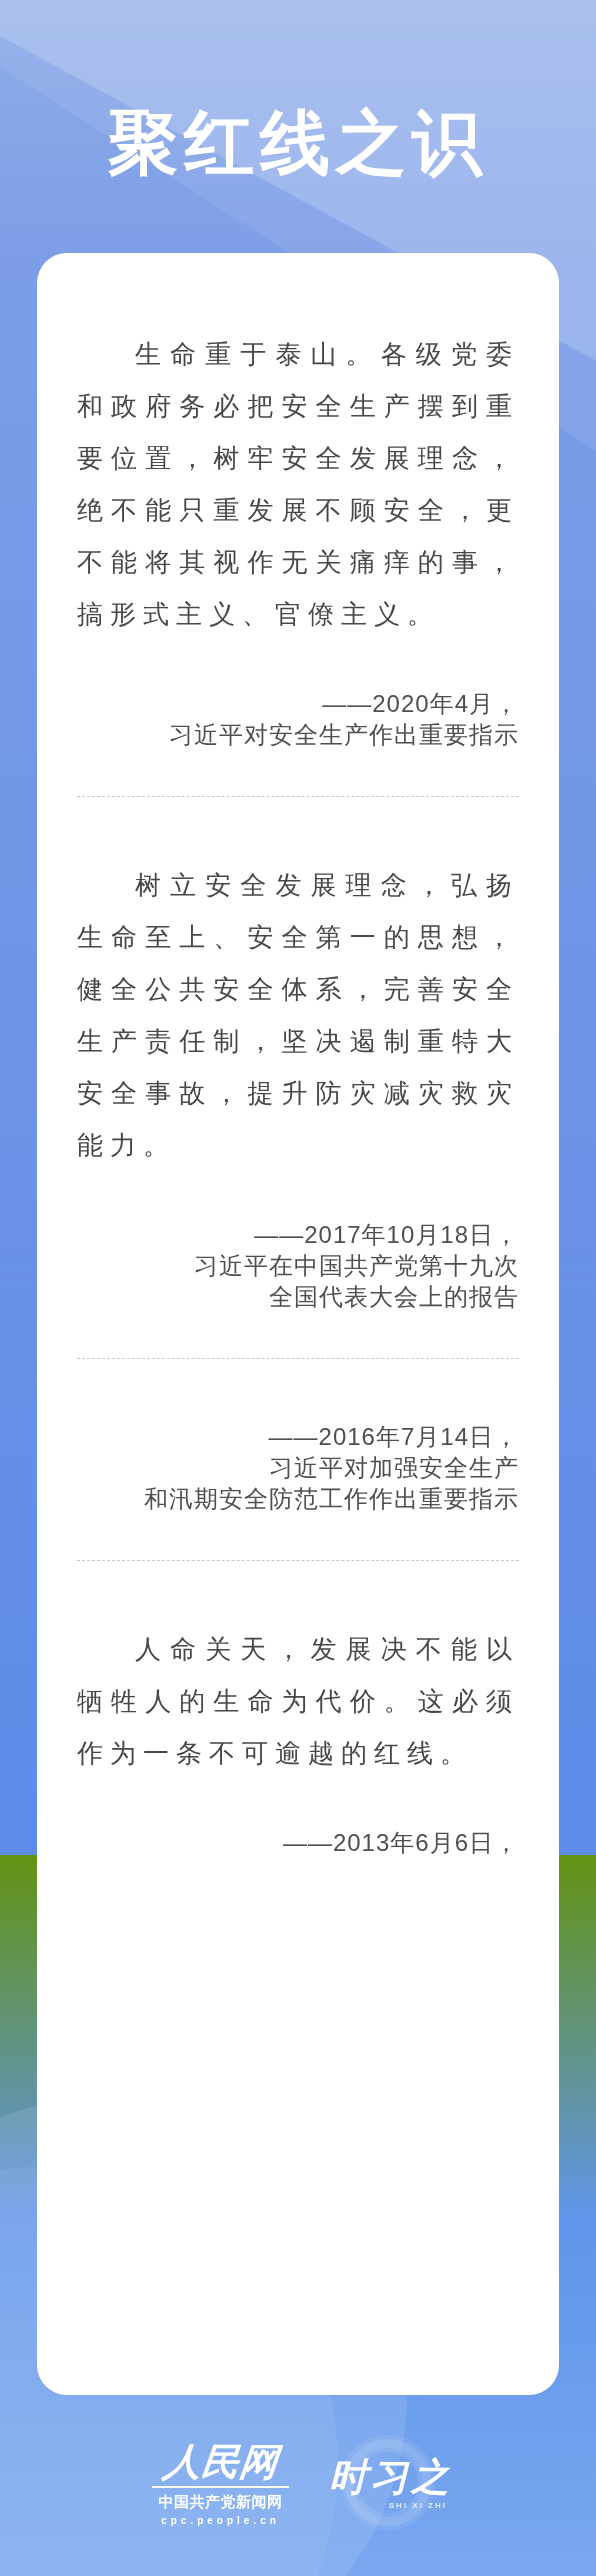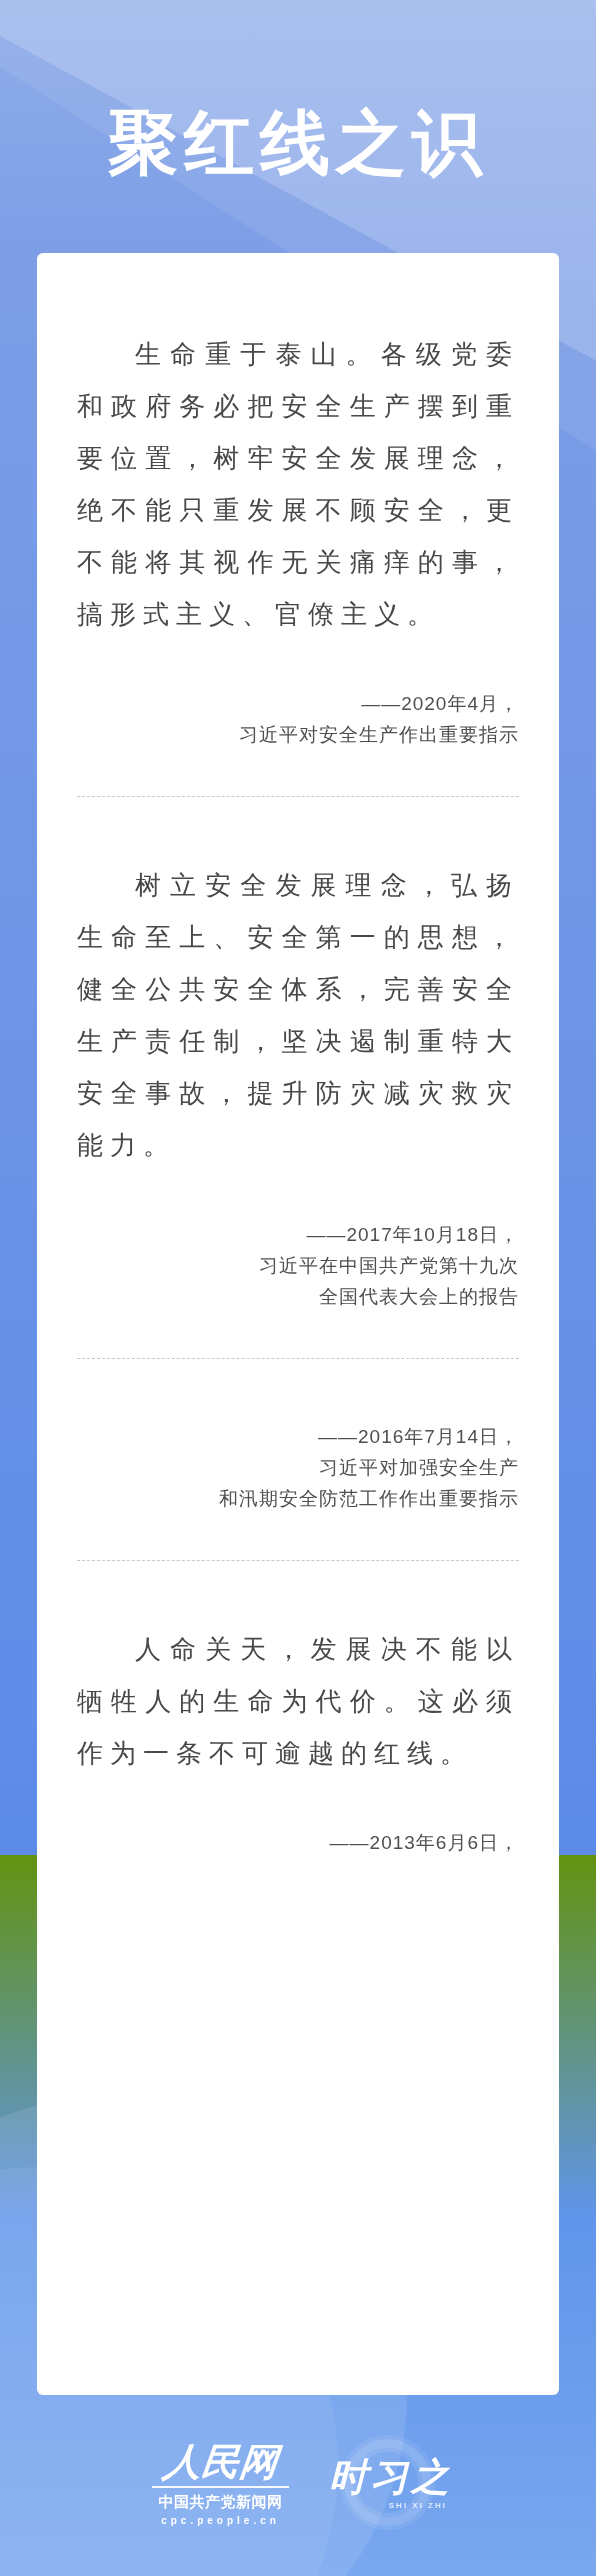--- a/index.html
+++ b/index.html
@@ -63,38 +63,38 @@
     line-height: 99px;
     letter-spacing: 6px;
     color: #ffffff;
   }
 
   .card {
     position: absolute;
     left: 37px; top: 253px;
     width: 522px; height: 2142px;
     background: #ffffff;
-    border-radius: 6px;
+    border-radius: 30px;
     padding: 75px 40px 0 40px;
   }
 
   .quote {
     font-size: 26px;
     line-height: 52px;
     letter-spacing: 7px;
     color: #484848;
     text-align: justify;
     text-align-last: left;
     text-indent: 58px;
   }
 
   .attribution {
     margin-top: 48px;
     text-align: right;
-    font-size: 19px;
+    font-size: 24px;
     line-height: 31px;
     letter-spacing: 1px;
     color: #4f4f4f;
   }
 
   .divider {
     border-top: 1px dashed #c8c8c8;
     height: 0;
     margin: 46px 0 62px 0;
   }

